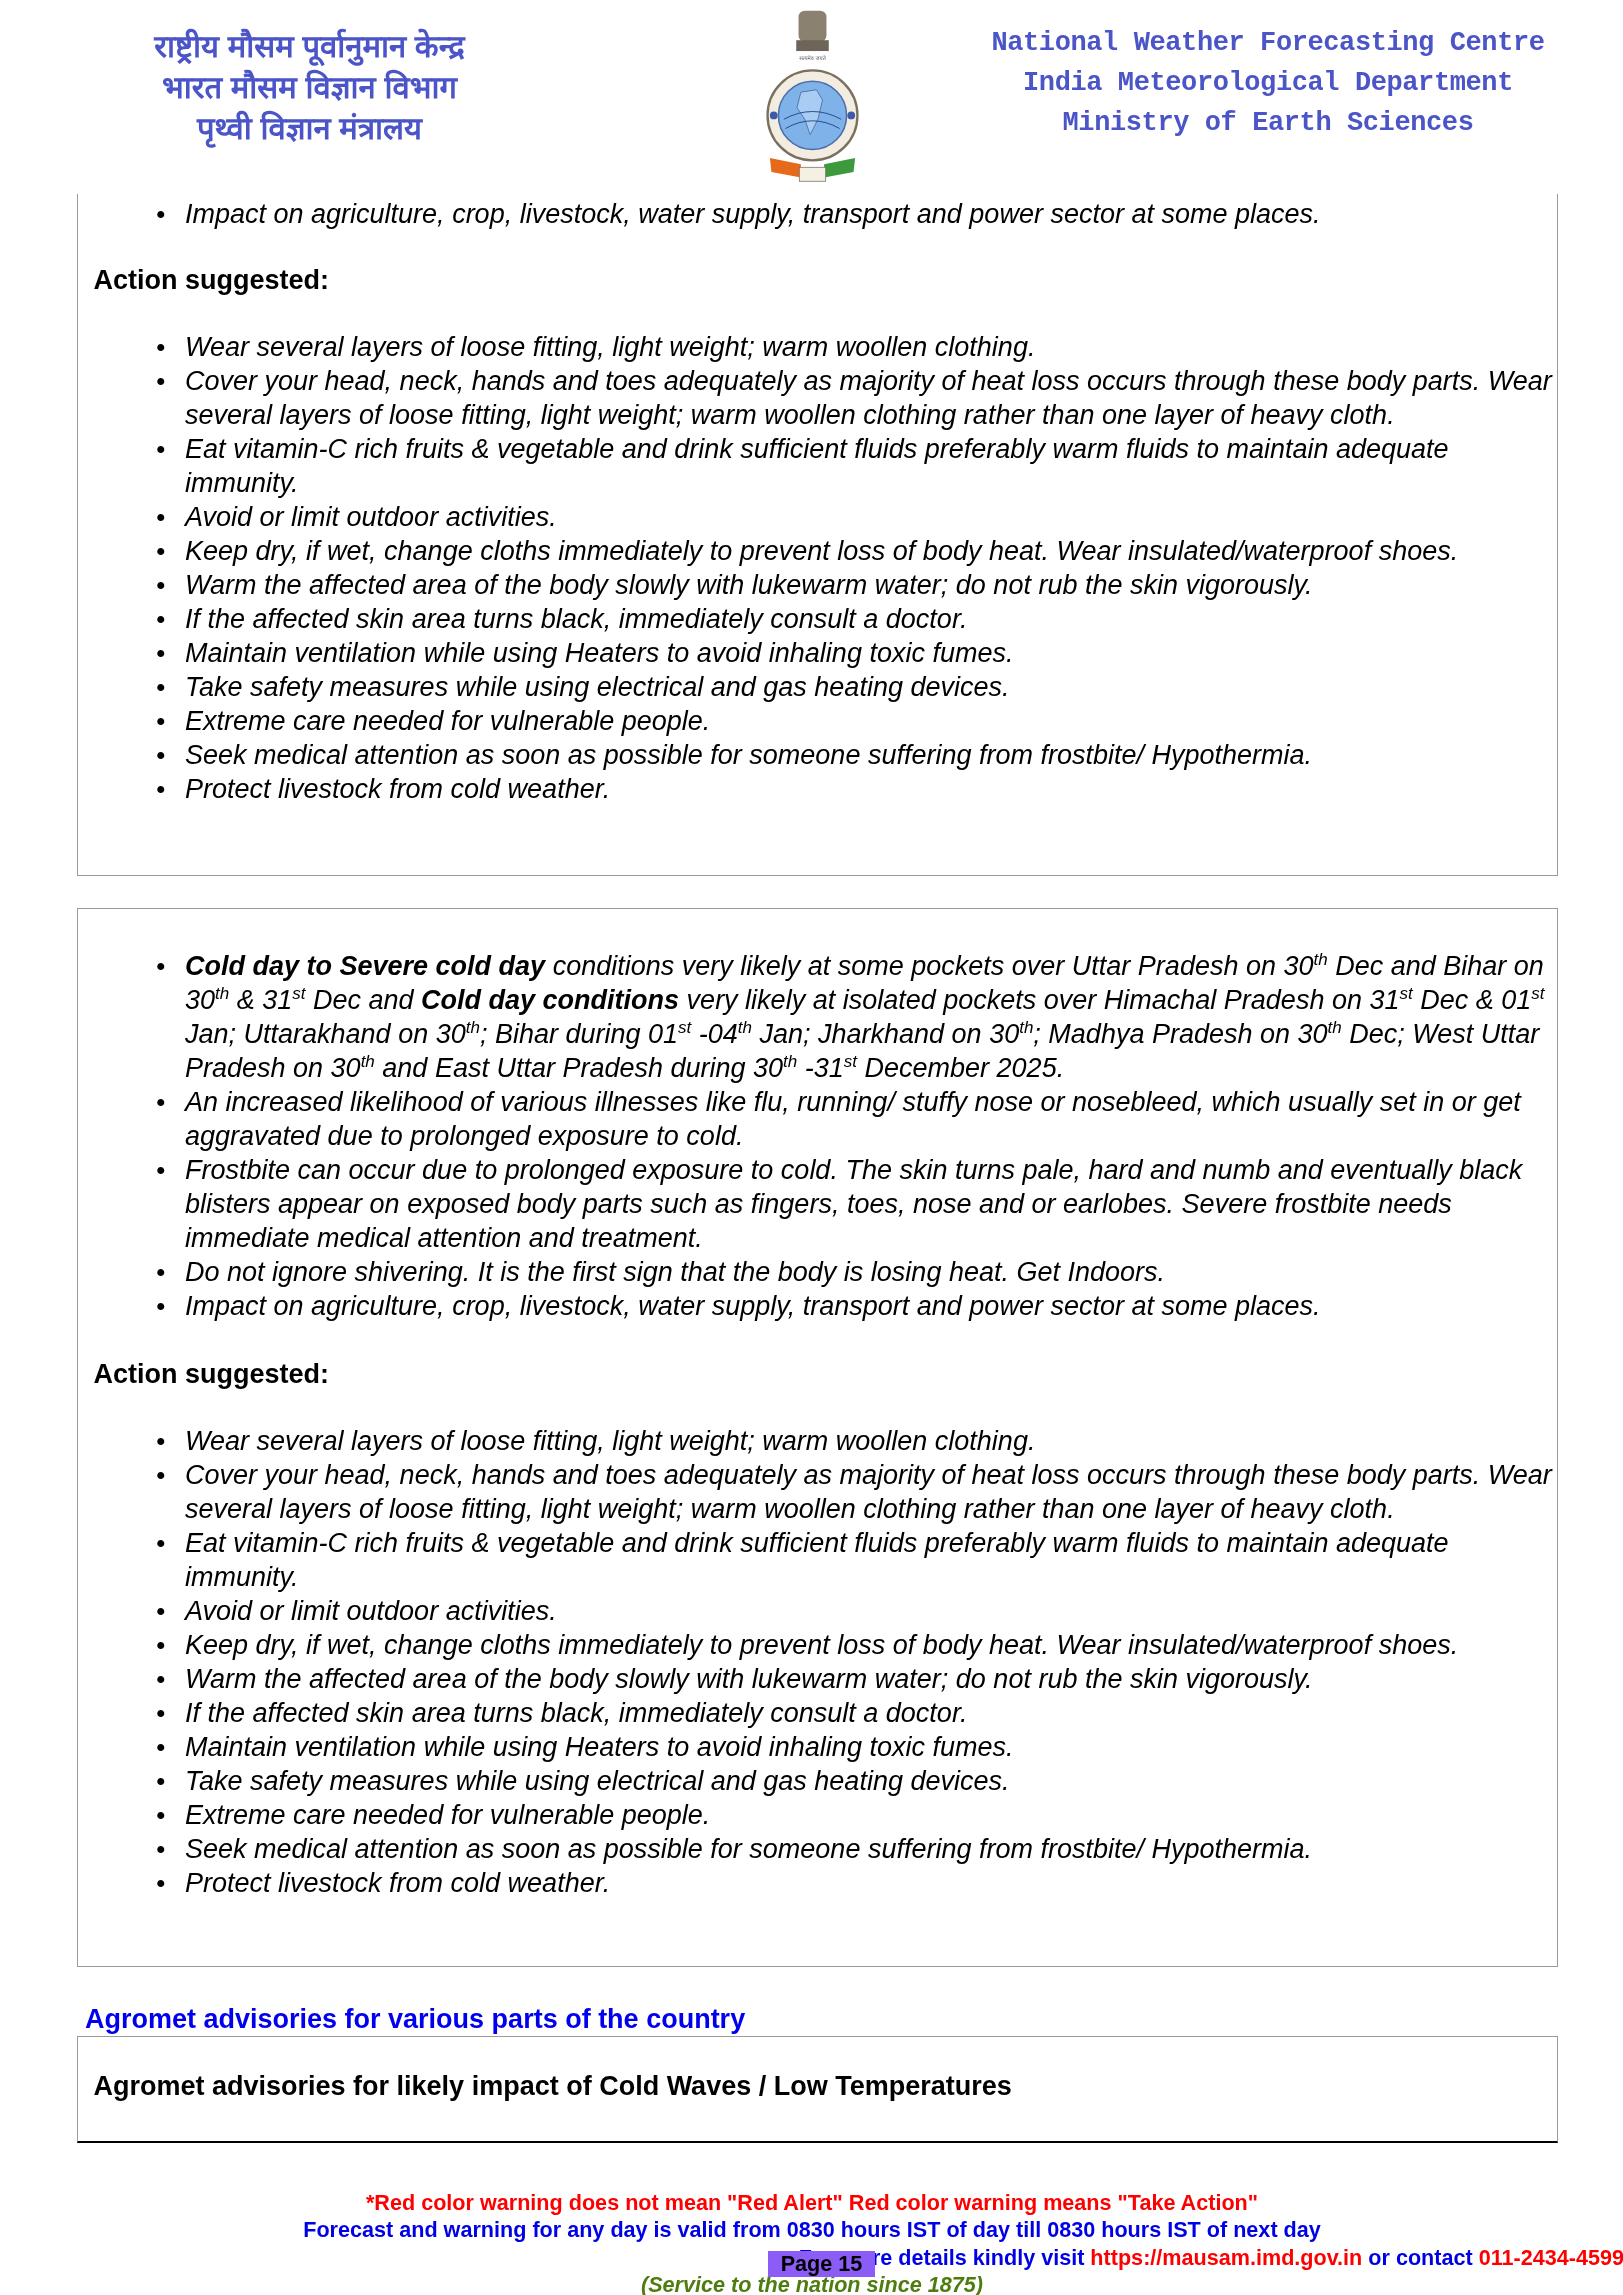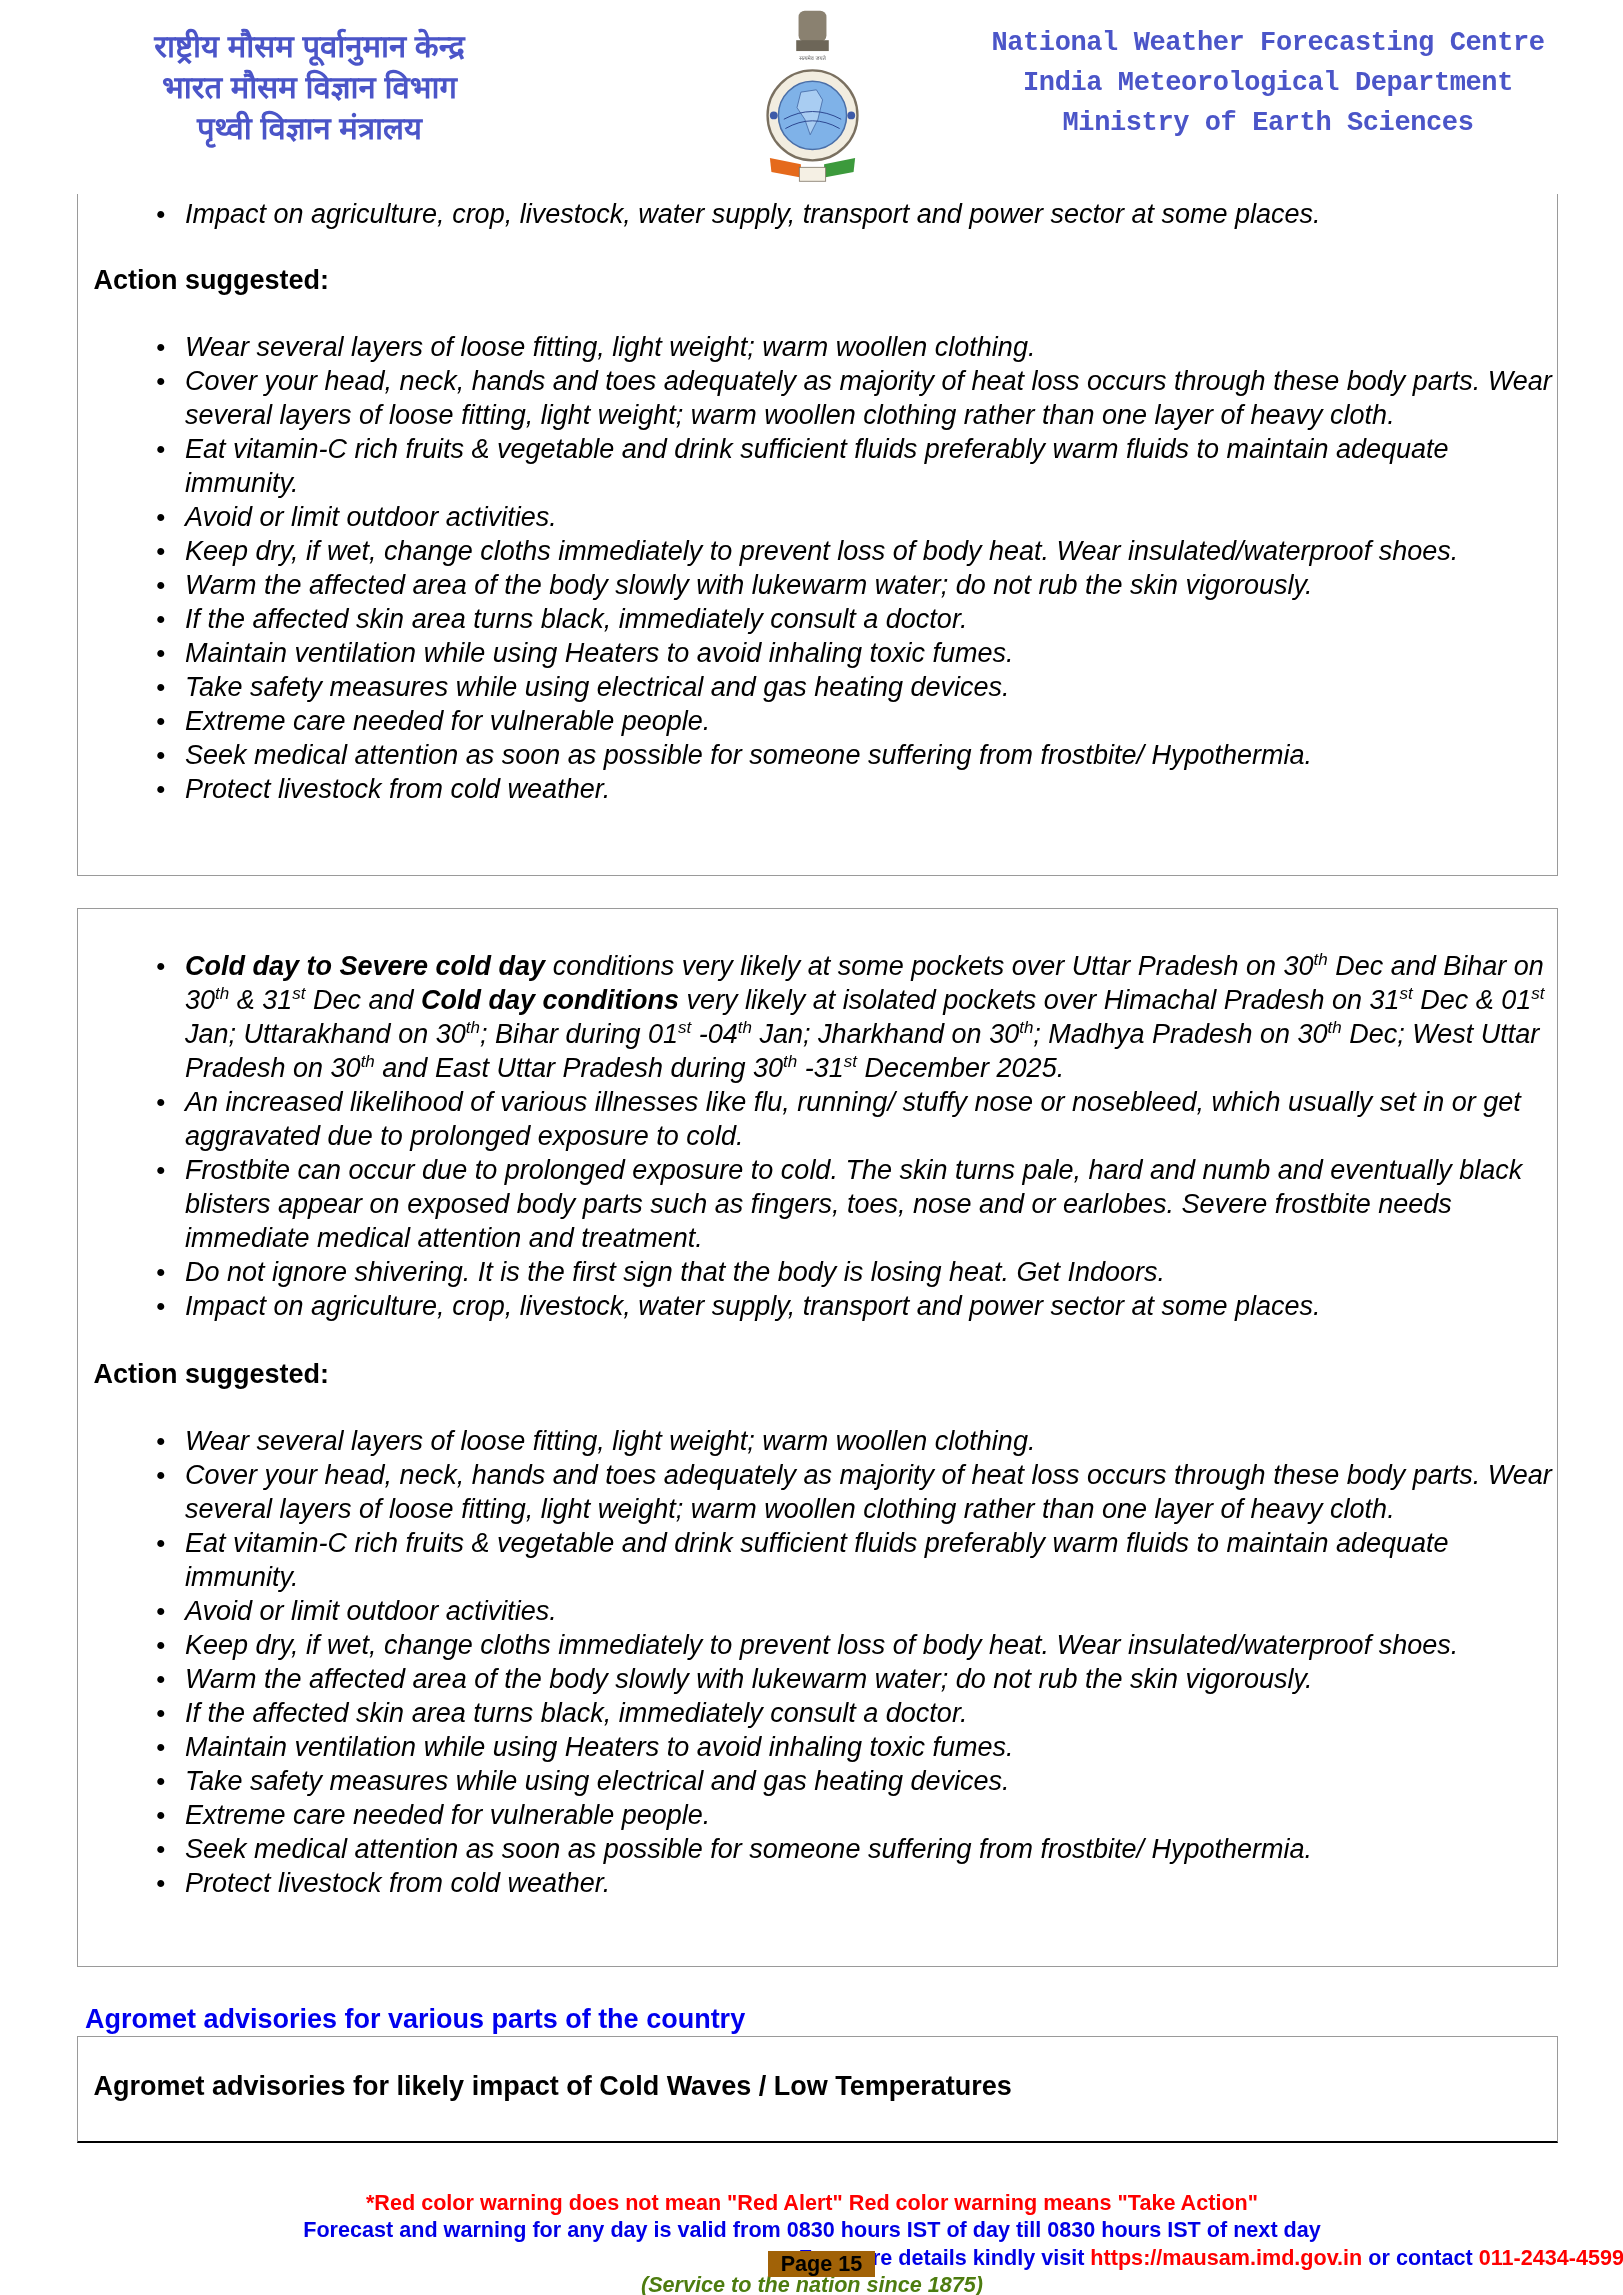--- a/index.html
+++ b/index.html
@@ -20,21 +20,21 @@
   ul.blist { list-style:none; margin:0; padding:0;font-style:italic; }
   .li { position:relative; padding-left:107px; font-size:27px; line-height:34px; }
   .li::before { content:"\2022"; position:absolute; left:78px; top:0; font-size:26px; }
   .head { font-weight:bold; font-size:27px; line-height:34px; padding-left:15.5px; }
   sup { font-size:17px; line-height:0; vertical-align:super; }
   b { font-weight:bold; }
   .agro-title { left:85px; top:2002px; color:#0000ee; font-weight:bold; font-size:27px; line-height:34px; }
   .agro-sub { left:15.5px; top:32px; font-weight:bold; font-size:27px; line-height:34px; }
   .foot { left:0; width:1624px; text-align:center; font-weight:bold; font-size:21.6px; line-height:27px;margin-top:47px; }
   .red { color:#ff0000; } .blue { color:#0000e6; } .green { color:#4d7c0f;font-style:italic; }
-  .page { left:768px; top:2251px; width:107px; height:26px; background:#a16207;
+  .page { left:768px; top:2251px; width:107px; height:26px; background:#8b5cf6;
           text-align:center; font-weight:bold; font-size:21.6px; line-height:26px; }
 </style>
 </head>
 <body>
 
 <div class="abs hdr-hi">
   <div>राष्ट्रीय मौसम पूर्वानुमान केन्द्र</div>
   <div>भारत मौसम विज्ञान विभाग</div>
   <div>पृथ्वी विज्ञान मंत्रालय</div>
 </div>

